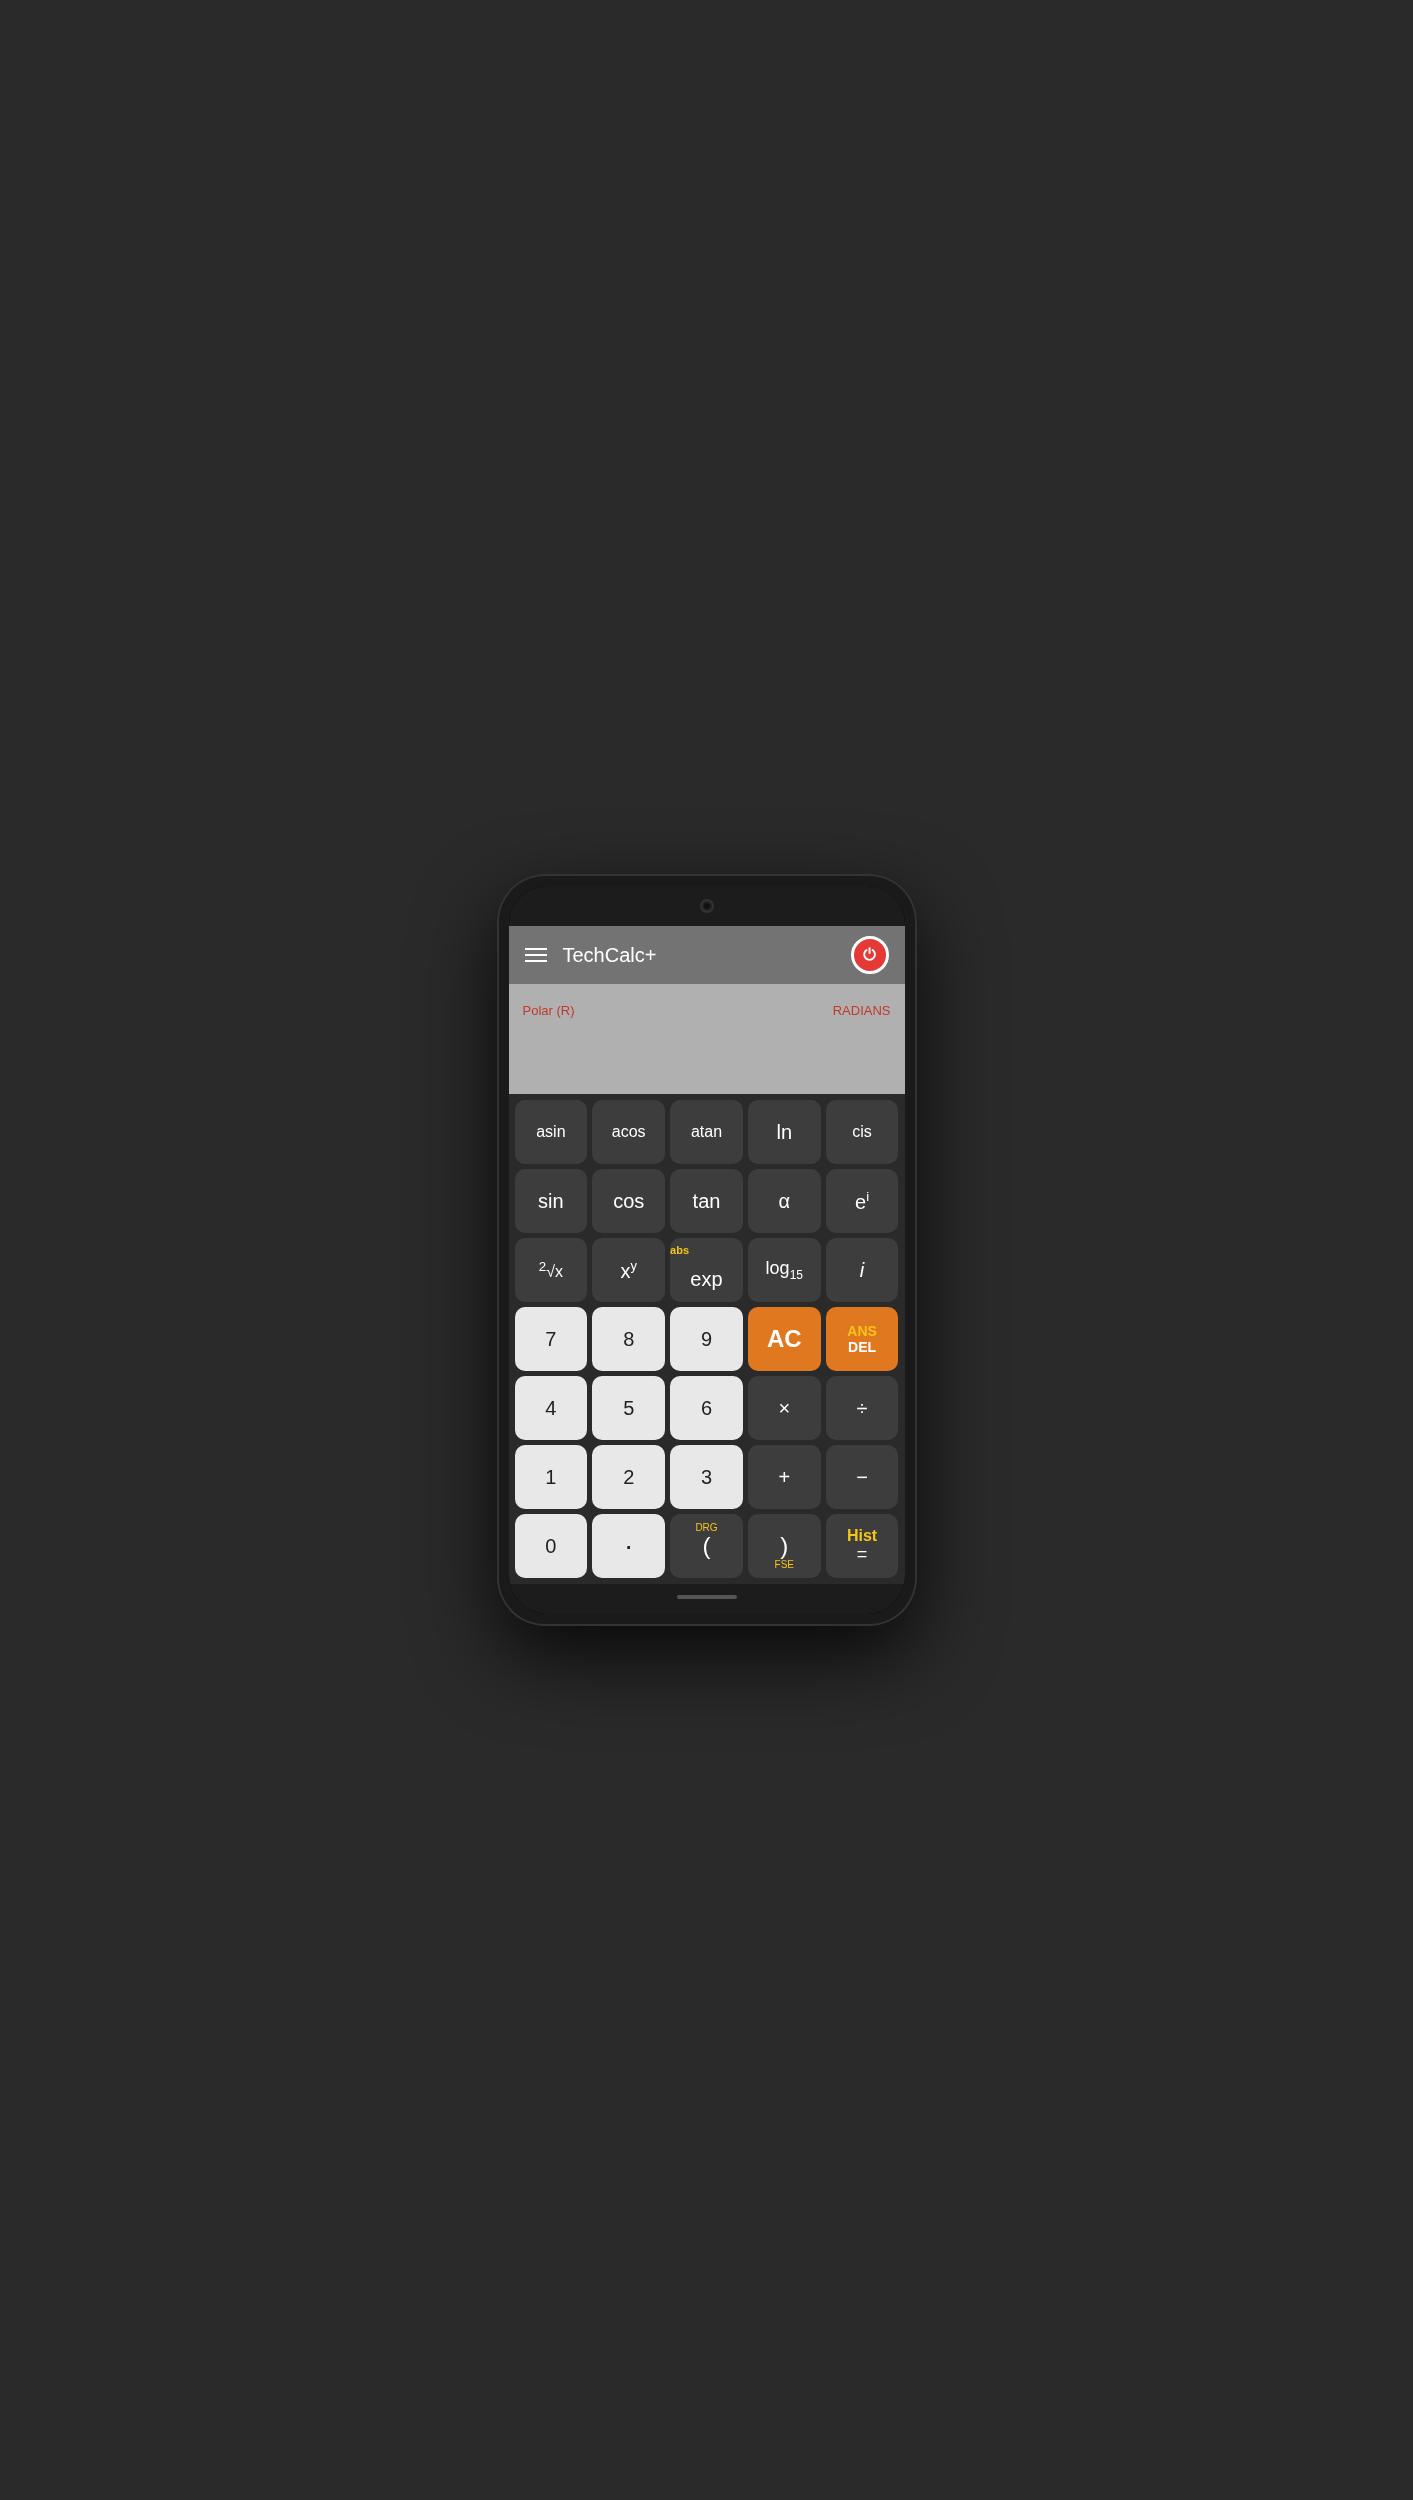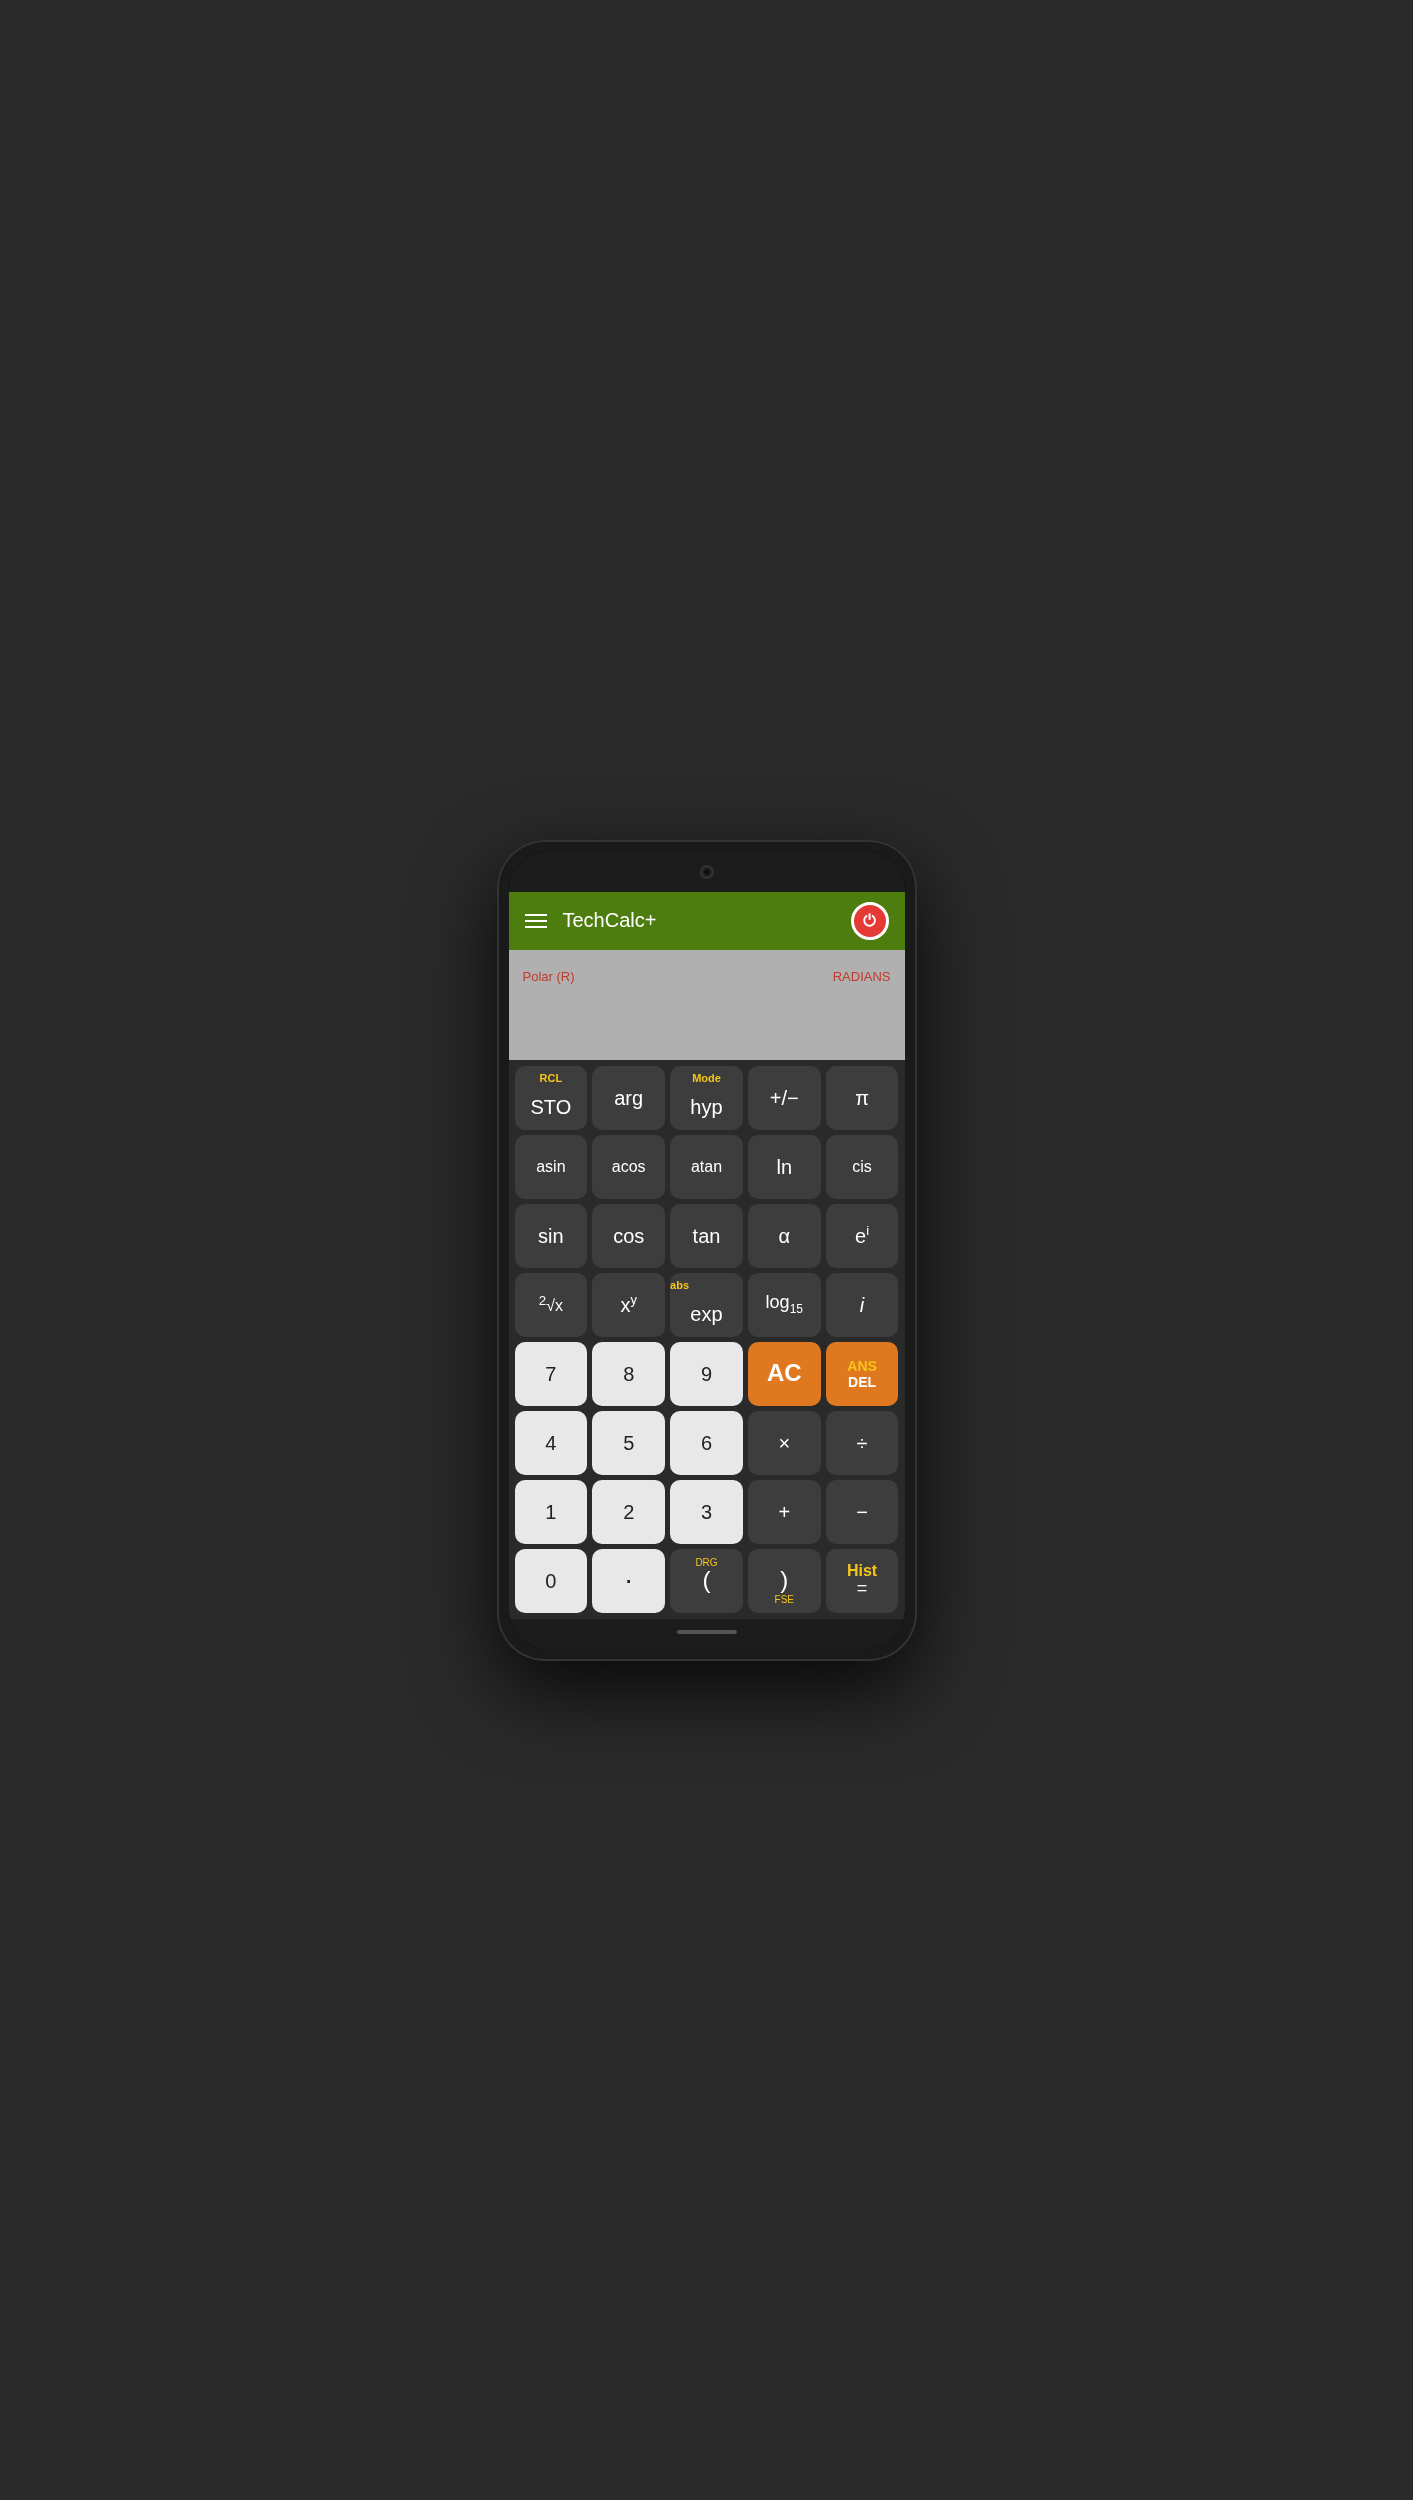--- a/index.html
+++ b/index.html
@@ -46,21 +46,21 @@
       width: 6px;
       height: 6px;
       background: #111;
       border-radius: 50%;
       position: absolute;
       top: 50%;
       left: 50%;
       transform: translate(-50%, -50%);
     }
     .app-bar {
-      background: #4d7c0f;
+      background: #737373;
       height: 58px;
       display: flex;
       align-items: center;
       padding: 0 16px;
       justify-content: space-between;
     }
     .app-bar-left {
       display: flex;
       align-items: center;
       gap: 16px;
@@ -305,39 +305,20 @@
     <div class="display-area">
       <div class="display-labels">
         <span class="display-label-polar">Polar (R)</span>
         <span class="display-label-radians">RADIANS</span>
       </div>
       <div class="display-value"></div>
     </div>
 
     <div class="keypad">
 
-      <div class="key-row">
-        <button class="key key-dark" style="padding-top:18px;">
-          <span class="key-top-label">RCL</span>
-          <span class="key-main">STO</span>
-        </button>
-        <button class="key key-dark">
-          <span class="key-main">arg</span>
-        </button>
-        <button class="key key-dark" style="padding-top:18px;">
-          <span class="key-top-label-mode" style="position:absolute;top:6px;left:0;right:0;text-align:center;">Mode</span>
-          <span class="key-main">hyp</span>
-        </button>
-        <button class="key key-dark">
-          <span class="key-main">+/−</span>
-        </button>
-        <button class="key key-dark">
-          <span class="key-main">π</span>
-        </button>
-      </div>
 
       <div class="key-row">
         <button class="key key-dark">
           <span class="key-main-small">asin</span>
         </button>
         <button class="key key-dark">
           <span class="key-main-small">acos</span>
         </button>
         <button class="key key-dark">
           <span class="key-main-small">atan</span>

